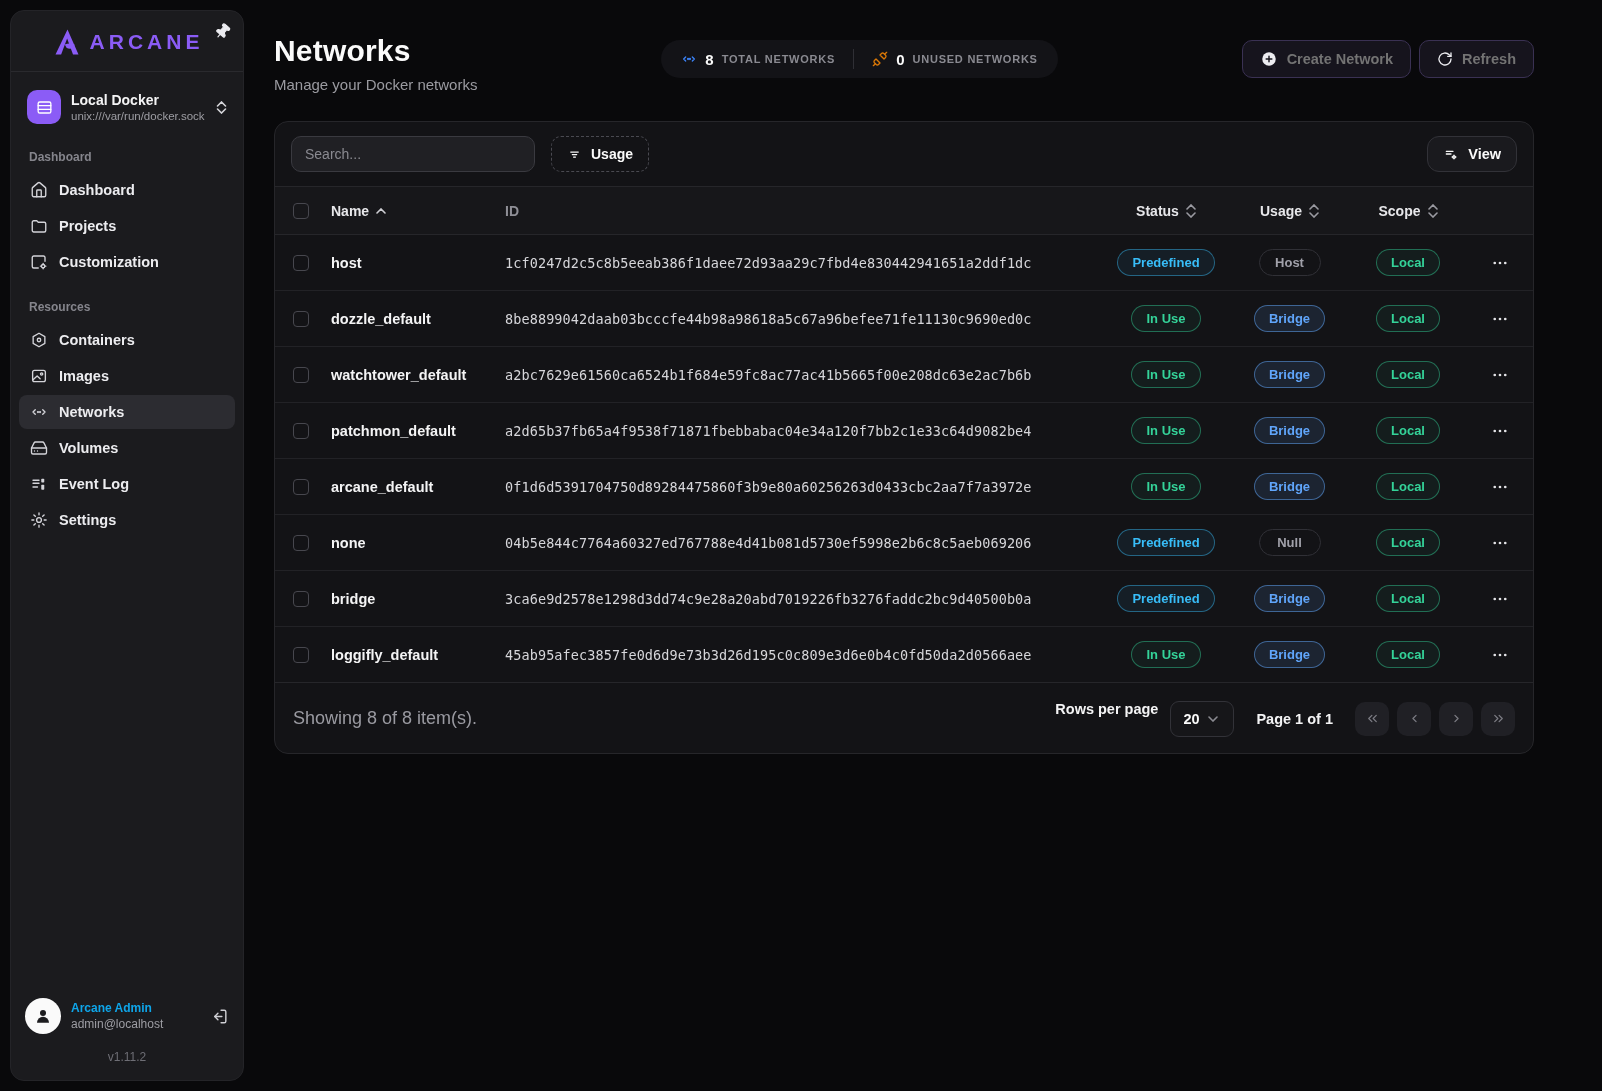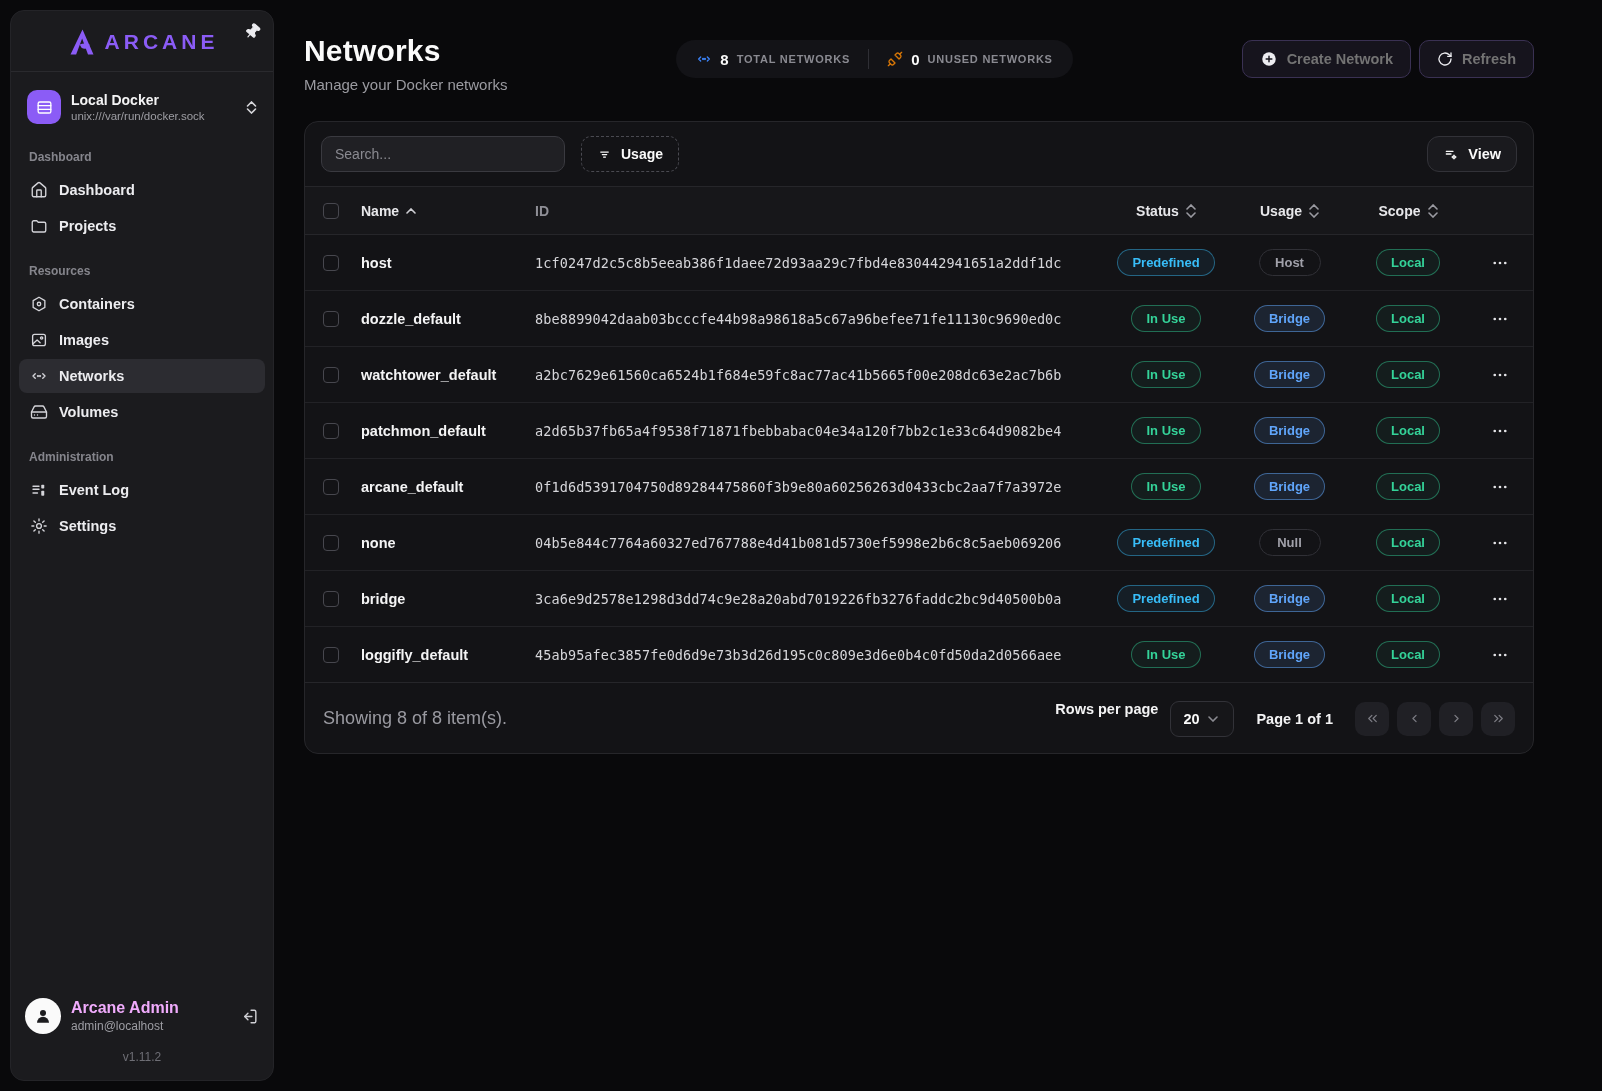--- a/index.html
+++ b/index.html
@@ -7,21 +7,21 @@
   body {
     background:#09090b;
     font-family:"Liberation Sans", sans-serif;
     color:#fafafa;
     overflow:hidden;
   }
   .app { display:flex; height:100%; padding:10px 0 10px 10px; }
 
   
   .sidebar {
-    width:264px; flex-shrink:0; height:1071px;
+    width:234px; flex-shrink:0; height:1071px;
     background:#1b1b1e; border:1px solid #242428; border-radius:14px;
     display:flex; flex-direction:column; position:relative;
   }
   .side-head {
     padding:16px 14px 14px; display:flex; justify-content:center; align-items:center; gap:9px;
     border-bottom:1px solid #2a2a2e;
   }
   .brand-word { color:#8b5cf6; font-weight:800; font-size:21px; letter-spacing:4px; }
   .pin-btn { position:absolute; top:12px; right:12px; color:#ececf0; background:none; border:none; cursor:pointer; }
   .env-row { margin:14px 12px 2px; display:flex; align-items:center; gap:10px; padding:4px; border-radius:10px; }
@@ -32,21 +32,21 @@
   .section-label { padding:20px 18px 8px; font-size:12px; font-weight:600; color:#85858c; }
   .nav-item {
     margin:1px 8px; padding:8px 11px; border-radius:8px;
     display:flex; align-items:center; gap:11px;
     font-size:14.5px; font-weight:600; color:#ececef; cursor:pointer;
   }
   .nav-item.active { background:#2c2c31; }
   .nav-item .ic { color:#d4d4d9; flex-shrink:0; }
   .side-user { margin-top:auto; padding:12px 14px 4px; display:flex; align-items:center; gap:10px; }
   .avatar { width:36px; height:36px; border-radius:50%; background:#fafafa; display:flex; align-items:center; justify-content:center; flex-shrink:0; }
-  .user-name { font-size:16px; font-weight:700; color:#f0abfc; }
+  .user-name { font-size:12px; font-weight:700; color:#0ea5e9; }
   .user-email { font-size:12px; color:#9d9da3; margin-top:2px; }
   .logout-btn { margin-left:auto; color:#cfcfd4; background:none; border:none; cursor:pointer; }
   .version { text-align:center; font-size:12px; color:#6e6e75; padding:12px 0 16px; }
 
   
   .main { flex:1; padding:24px 68px 0 30px; min-width:0; }
   .page-header { display:flex; align-items:flex-start; margin-bottom:28px; }
   .page-title { font-size:30px; font-weight:800; color:#fafafa; letter-spacing:.2px; }
   .page-subtitle { font-size:15px; color:#9b9ba1; margin-top:8px; }
   .stats-wrap { flex:1; display:flex; justify-content:center; }
@@ -183,20 +183,28 @@
           <path d="M3 10a2 2 0 0 1 .7-1.5l7-6a2 2 0 0 1 2.6 0l7 6A2 2 0 0 1 21 10v9a2 2 0 0 1-2 2H5a2 2 0 0 1-2-2z"></path>
         </svg>
       <span>Dashboard</span>
     </div>
     <div class="nav-item">
       <svg class="ic" width="18" height="18" viewBox="0 0 24 24" fill="none" stroke="currentColor" stroke-width="1.8" stroke-linecap="round" stroke-linejoin="round">
           <path d="M3 7a2 2 0 0 1 2-2h4l2 2h8a2 2 0 0 1 2 2v9a2 2 0 0 1-2 2H5a2 2 0 0 1-2-2z"></path>
         </svg>
       <span>Projects</span>
     </div>
+    <div class="nav-item">
+      <svg class="ic" width="18" height="18" viewBox="0 0 24 24" fill="none" stroke="currentColor" stroke-width="1.8" stroke-linecap="round">
+          <path d="M20 11V6a2 2 0 0 0-2-2H5a2 2 0 0 0-2 2v12a2 2 0 0 0 2 2h6"></path>
+          <circle cx="17.5" cy="17.5" r="2.2"></circle>
+          <path d="M17.5 13.9v1.2M17.5 19.9v1.2M13.9 17.5h1.2M19.9 17.5h1.2"></path>
+        </svg>
+      <span>Customization</span>
+    </div>
 
     <div class="section-label">Resources</div>
     <div class="nav-item">
       <svg class="ic" width="18" height="18" viewBox="0 0 24 24" fill="none" stroke="currentColor" stroke-width="1.8" stroke-linejoin="round">
           <path d="M12 3l7.8 4.5v9L12 21l-7.8-4.5v-9z"></path>
           <circle cx="12" cy="12" r="2.3"></circle>
         </svg>
       <span>Containers</span>
     </div>
     <div class="nav-item">
@@ -218,21 +226,20 @@
     </div>
     <div class="nav-item">
       <svg class="ic" width="18" height="18" viewBox="0 0 24 24" fill="none" stroke="currentColor" stroke-width="1.8" stroke-linecap="round" stroke-linejoin="round">
           <path d="M22 12H2"></path>
           <path d="M5.45 5.11 2 12v6a2 2 0 0 0 2 2h16a2 2 0 0 0 2-2v-6l-3.45-6.89A2 2 0 0 0 16.76 4H7.24a2 2 0 0 0-1.79 1.11"></path>
           <path d="M6 16h.01M10 16h.01"></path>
         </svg>
       <span>Volumes</span>
     </div>
 
-    <div class="section-label">Administration</div>
     <div class="nav-item">
       <svg class="ic" width="18" height="18" viewBox="0 0 24 24" fill="none" stroke="currentColor" stroke-width="1.8" stroke-linecap="round">
           <path d="M4 7h8M4 11h8"></path>
           <rect x="15" y="5" width="4" height="5" rx="1" fill="currentColor" stroke="none"></rect>
           <rect x="15" y="13" width="4" height="6.5" rx="1" fill="currentColor" stroke="none"></rect>
           <path d="M4 16h6"></path>
         </svg>
       <span>Event Log</span>
     </div>
     <div class="nav-item">

